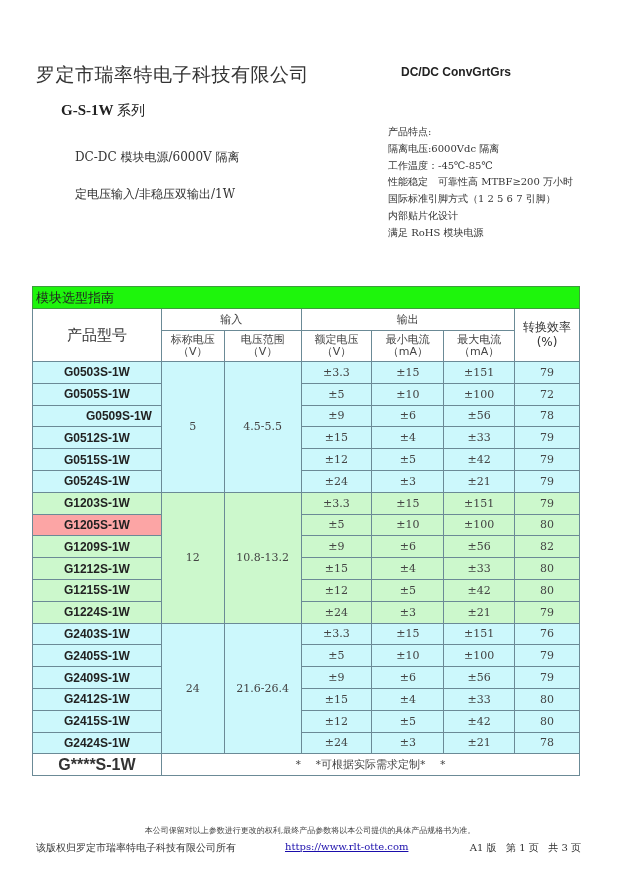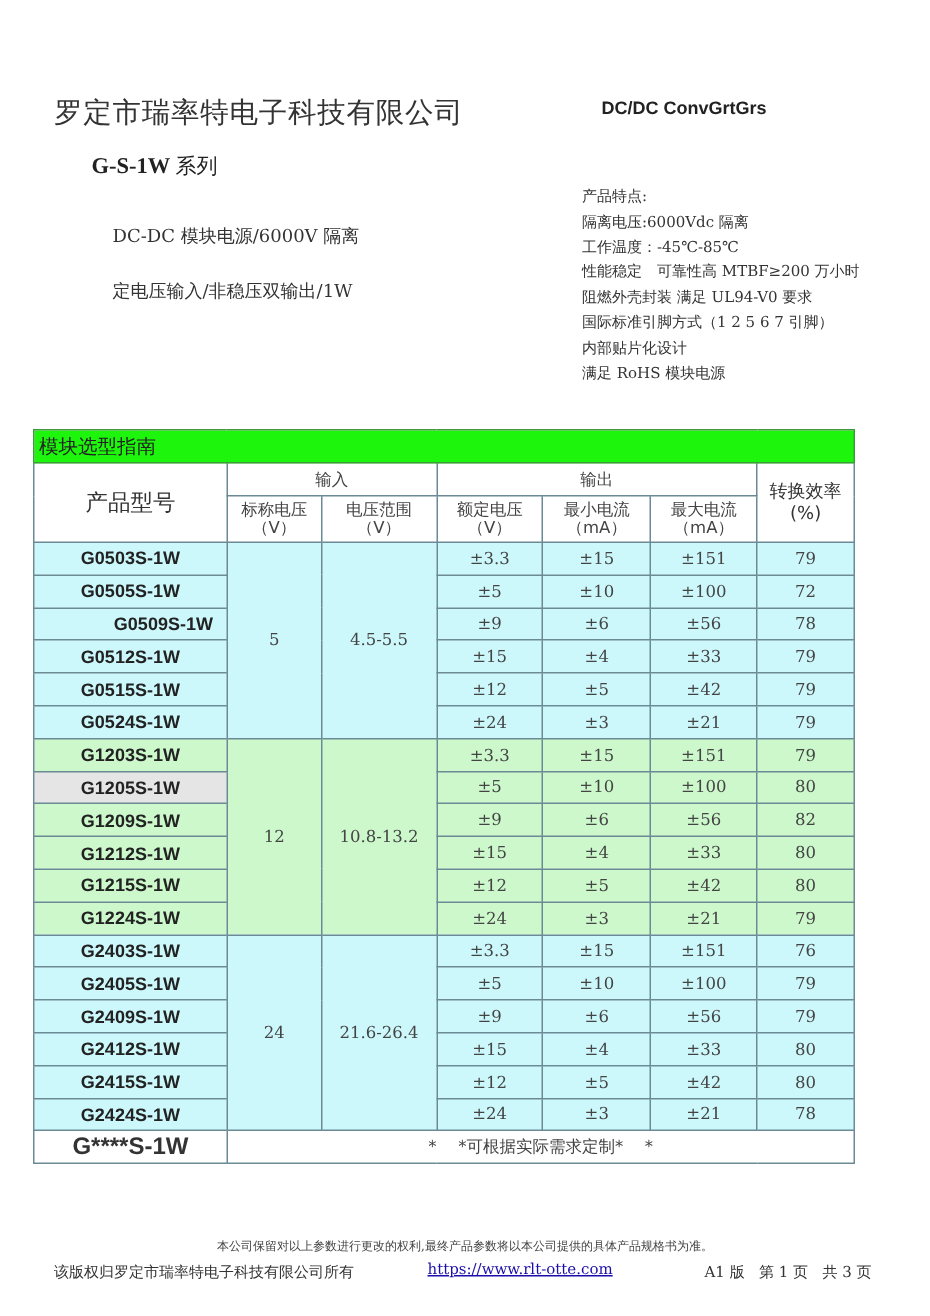--- a/index.html
+++ b/index.html
@@ -8,21 +8,21 @@
   .abs { position: absolute; }
   .company { left: 36px; top: 62px; font-size: 19px; color: #333; letter-spacing: 0.5px; font-family: "DejaVu Sans", "Liberation Sans", sans-serif; font-weight: normal; }
   .brand { left: 401px; top: 65px; font-size: 12px; font-weight: bold; font-family: "Liberation Sans", "DejaVu Sans", sans-serif; color: #222; }
   .series { left: 61px; top: 102px; font-size: 15px; font-weight: bold; font-family: "Liberation Serif", serif; color: #222; }
   .series .cn { font-weight: normal; font-family: "DejaVu Sans", sans-serif; font-size: 14px; }
   .desc1 { left: 75px; top: 149px; font-size: 12px; color: #333; }
   .desc2 { left: 75px; top: 186px; font-size: 12px; color: #333; }
   .features { left: 388px; top: 124px; font-size: 10px; line-height: 16.8px; color: #333; }
   .features div { white-space: nowrap; }
 
-  table.sel { position: absolute; left: 22px; top: 286px; width: 548px; border-collapse: collapse;
+  table.sel { position: absolute; left: 32px; top: 286px; width: 548px; border-collapse: collapse;
               font-family: "DejaVu Sans", "Liberation Sans", sans-serif; }
   table.sel td { border: 1px solid #6b8a96; padding: 0; text-align: center; font-size: 11px; color: #444; }
   .title-row td { background: #1ef50c; text-align: left !important; padding-left: 3px !important;
                   font-size: 13px !important; color: #222 !important; height: 21px; border-color: #3c9c3c !important; }
   .head1 td { height: 21px; font-size: 12px; color: #333; background: #fff; }
   .head2 td { height: 30px; font-size: 10px; color: #666; line-height: 12px; background: #fff; }
   .head-model { font-size: 15px !important; color: #333 !important; }
   .head-eff { font-size: 12px !important; color: #333 !important; line-height: 15px; }
   tr.data td { height: 20.8px; font-family: "DejaVu Serif", "Liberation Serif", serif; font-size: 11px; color: #444; }
   tr.data td.model { font-family: "Liberation Sans", "DejaVu Sans", sans-serif; font-weight: bold; font-size: 12px; color: #222; }
@@ -46,21 +46,20 @@
   <span class="cn">系列</span>
 </div>
 <div class="abs desc1">DC-DC 模块电源/6000V 隔离</div>
 <div class="abs desc2">定电压输入/非稳压双输出/1W</div>
 
 <div class="abs features">
   <div>产品特点:</div>
   <div>隔离电压:6000Vdc 隔离</div>
   <div>工作温度：-45℃-85℃</div>
   <div>性能稳定　可靠性高 MTBF≥200 万小时</div>
-  <div>阻燃外壳封装 满足 UL94-V0 要求</div>
   <div>国际标准引脚方式（1 2 5 6 7 引脚）</div>
   <div>内部贴片化设计</div>
   <div>满足 RoHS 模块电源</div>
 </div>
 
 <table class="sel">
   <colgroup>
     <col style="width:129px">
       <col style="width:63px">
       <col style="width:77px">
@@ -151,21 +150,21 @@
       <tr class="data g-green">
         <td class="model" style="background: rgb(204, 248, 204);">G1203S-1W</td>
         <td rowspan="6" style="background: rgb(204, 248, 204);">12</td>
         <td rowspan="6" style="background: rgb(204, 248, 204);">10.8-13.2</td>
         <td style="background: rgb(204, 248, 204);">±3.3</td>
         <td style="background: rgb(204, 248, 204);">±15</td>
         <td style="background: rgb(204, 248, 204);">±151</td>
         <td style="background: rgb(204, 248, 204);">79</td>
       </tr>
       <tr class="data g-green">
-        <td class="model" style="background: #e5e5e5; margin-left: 48px;">G1205S-1W</td>
+        <td class="model" style="background: #fca5a5; margin-left: 48px;">G1205S-1W</td>
         <td style="background: rgb(204, 248, 204);">±5</td>
         <td style="background: rgb(204, 248, 204);">±10</td>
         <td style="background: rgb(204, 248, 204);">±100</td>
         <td style="background: rgb(204, 248, 204);">80</td>
       </tr>
       <tr class="data g-green">
         <td class="model" style="background: rgb(204, 248, 204);">G1209S-1W</td>
         <td style="background: rgb(204, 248, 204);">±9</td>
         <td style="background: rgb(204, 248, 204);">±6</td>
         <td style="background: rgb(204, 248, 204);">±56</td>

